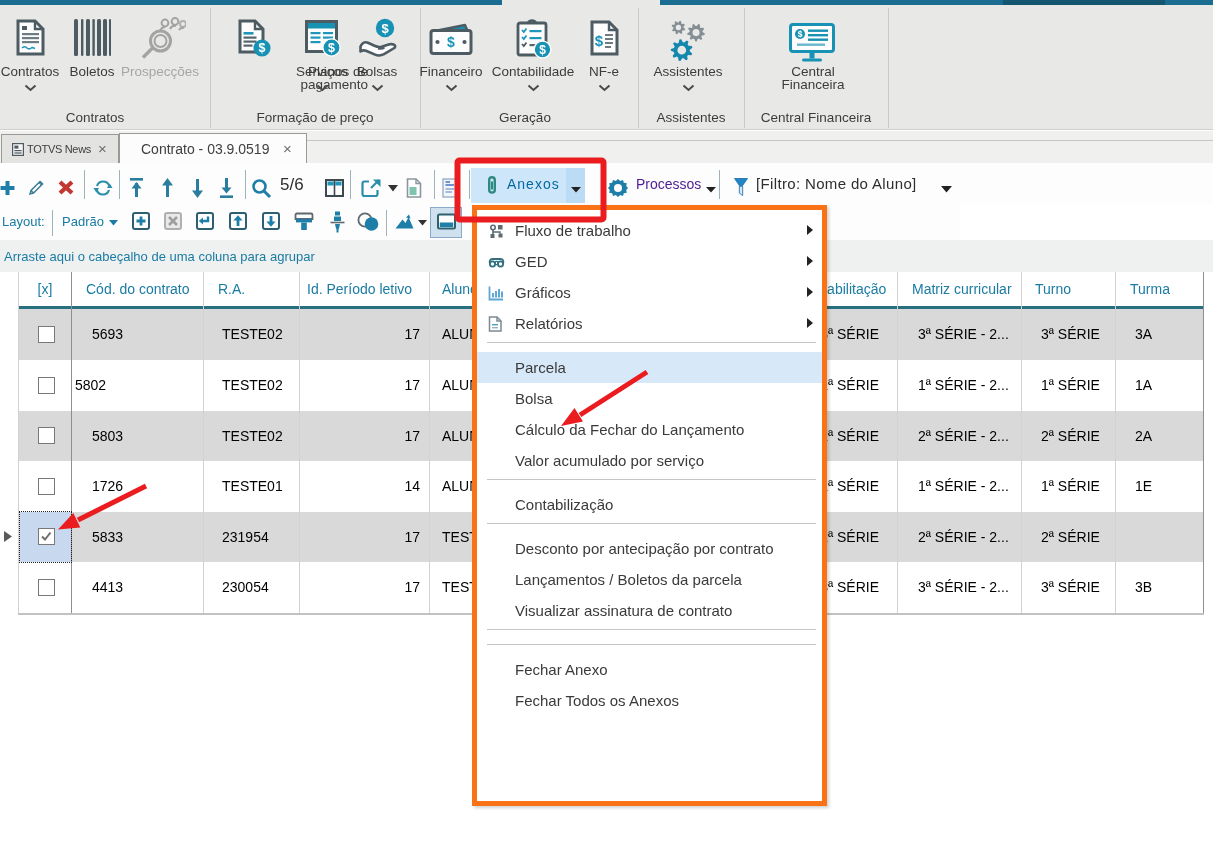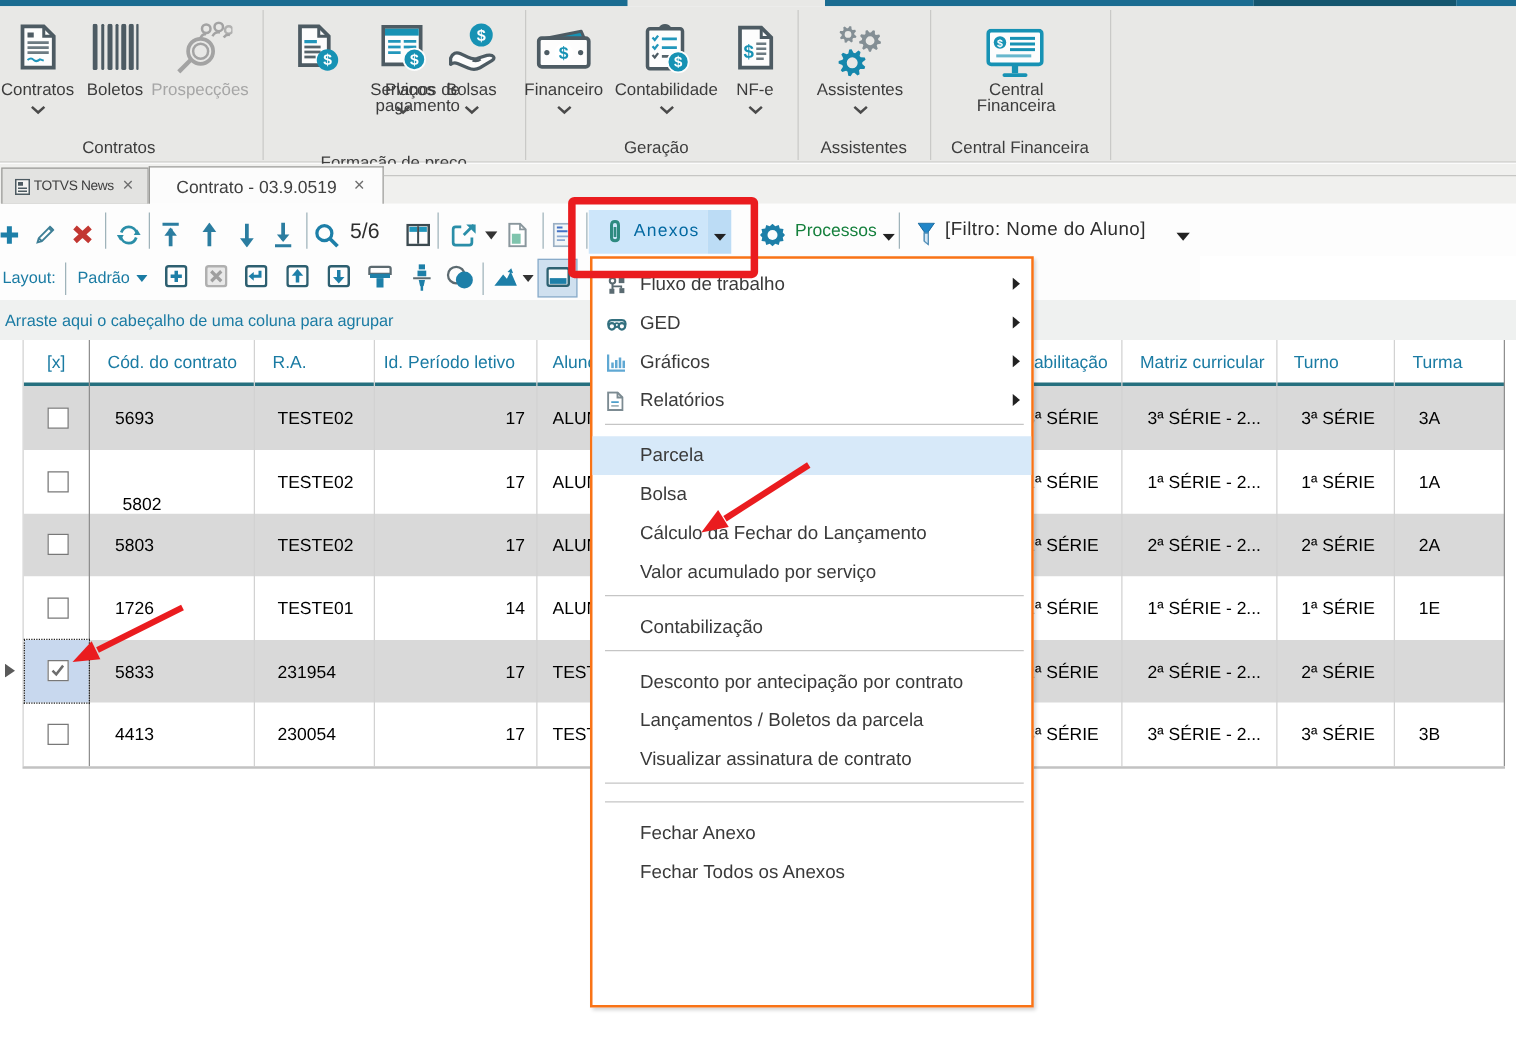--- a/index.html
+++ b/index.html
@@ -32,21 +32,21 @@
   
   #grid { position:absolute; left:0; top:272px; width:1213px; height:350px; }
   .hcell { position:absolute; top:0; height:34px; font-size:14px; color:#1a7ba3; line-height:34px; white-space:nowrap; overflow:hidden; }
   .hborder { position:absolute; left:19px; top:34px; width:1185px; height:3px; background:#26707f; }
   .vline { position:absolute; width:1px; background:#d2d2d2; }
   .row { position:absolute; left:19px; width:1185px; height:51px; }
   .row.g { background:#d9d9d9; }
   .cell { position:absolute; top:0; height:51px; line-height:51px; font-size:14px; color:#000000; white-space:nowrap; overflow:hidden; }
   .cb { position:absolute; width:17px; height:17px; background:#fff; border:1px solid #787878; }
   
-  #menu { position:absolute; left:472px; top:205px; width:355px; height:601px; background:#fff; border:2px solid #f97316; box-shadow:2px 2px 3px rgba(0,0,0,0.18); }
+  #menu { position:absolute; left:472px; top:205px; width:355px; height:601px; background:#fff; border:5px solid #f97316; box-shadow:2px 2px 3px rgba(0,0,0,0.18); }
   .mi { position:relative; height:31px; line-height:31px; font-size:15px; color:#3a3a3a; padding-left:38px; white-space:nowrap; }
   .mi .ic { position:absolute; left:11px; top:8px; width:16px; height:16px; }
   .mi .sub { position:absolute; right:9px; top:10px; }
   .msep { height:13px; position:relative; }
   .msep::after { content:""; position:absolute; left:10px; right:6px; top:3px; height:1px; background:#c5c5c5; }
   .hl { background:#d7e9f9; }
   svg { display:block; }
 </style>
 </head>
 <body>
@@ -57,21 +57,21 @@
   <div class="stripe" style="left:1003px; width:162px; background:#14566f;"></div>
   <div class="stripe" style="left:1165px; width:48px;"></div>
 
   <div id="ribbon">
     <div class="gsep" style="left:210px;"></div>
     <div class="gsep" style="left:420px;"></div>
     <div class="gsep" style="left:638px;"></div>
     <div class="gsep" style="left:744px;"></div>
     <div class="gsep" style="left:888px;"></div>
     <div class="glabel" style="left:-5px; width:200px;">Contratos</div>
-    <div class="glabel" style="left:210px; width:210px;margin-top:12px;">Formação de preço</div>
+    <div class="glabel" style="left:210px; width:210px;">Formação de preço</div>
     <div class="glabel" style="left:420px; width:210px;">Geração</div>
     <div class="glabel" style="left:638px; width:106px;">Assistentes</div>
     <div class="glabel" style="left:744px; width:144px;">Central Financeira</div>
     <div id="ribbonicons">
 
       <svg class="abs" style="left:16px; top:14px;" width="29" height="37" viewBox="0 0 29 37">
         <path d="M2 2 L19 2 L27 10 L27 35 L2 35 Z" fill="#fdfdfd" stroke="#4d5b63" stroke-width="3"></path>
         <path d="M19 2 L19 10 L27 10" fill="none" stroke="#4d5b63" stroke-width="2.4"></path>
         <rect x="6" y="7" width="5" height="4" fill="#4d5b63"></rect>
         <rect x="6" y="14" width="17" height="2.2" fill="#6d7b82"></rect>
@@ -257,21 +257,21 @@
     <div class="tsep tsep1" style="left:245px;"></div>
     <div class="tsep tsep1" style="left:350px;"></div>
     <div class="tsep tsep1" style="left:434px;"></div>
     <div class="tsep tsep1" style="left:469px;"></div>
     <div class="tsep tsep1" style="left:719px;"></div>
     <span style="position:absolute; left:280px; top:12px; font-size:17px; color:#2e2e2e;">5/6</span>
 
     <div style="position:absolute; left:471px; top:5px; width:95px; height:35px; background:#cde6fa;"></div>
     <div style="position:absolute; left:566px; top:5px; width:19px; height:35px; background:#bcdcf5;"></div>
     <span style="position:absolute; left:507px; top:13px; font-size:14px; letter-spacing:1px; color:#0369a1;">Anexos</span>
-    <span style="position:absolute; left:636px; top:13px; font-size:14px; color:#15803d;">Processos</span>
+    <span style="position:absolute; left:636px; top:13px; font-size:14px; color:#4c1d95;">Processos</span>
     <span style="position:absolute; left:756px; top:12px; font-size:15px; letter-spacing:0.35px; color:#2e2e2e;">[Filtro: Nome do Aluno]</span>
     <div id="tb1icons">
       <svg class="abs" style="left:0px; top:17px;" width="15" height="16" viewBox="0 0 15 16">
         <path d="M7.5 1 L7.5 15 M0.5 8 L14.5 8" stroke="#1d7fa8" stroke-width="4"></path>
       </svg>
       <svg class="abs" style="left:28px; top:16px;" width="17" height="17" viewBox="0 0 17 17">
         <path d="M2 15 L3 11.5 L12 2.5 L14.5 5 L5.5 14 Z M3 11.5 L5.5 14" fill="none" stroke="#3e7f96" stroke-width="1.5"></path>
         <path d="M12 2.5 L14.5 5" stroke="#3e7f96" stroke-width="1.5"></path>
         <path d="M11 3.5 L13.5 6" stroke="#3e7f96" stroke-width="1.2"></path>
       </svg>
@@ -444,21 +444,21 @@
       <div class="cell" style="left:73px; width:120px;">5693</div>
       <div class="cell" style="left:203px; width:90px;">TESTE02</div>
       <div class="cell" style="left:281px; width:120px; text-align:right;">17</div>
       <div class="cell" style="left:423px; width:120px;">ALUNO TESTE</div>
       <div class="cell" style="left:786px; width:74px; text-align:right;">3ª SÉRIE</div>
       <div class="cell" style="left:899px; width:104px;">3ª SÉRIE - 2...</div>
       <div class="cell" style="left:1022px; width:90px;">3ª SÉRIE</div>
       <div class="cell" style="left:1116px; width:80px;">3A</div>
     </div>
     <div class="row" style="top:88px; height:51px;">
-      <div class="cell" style="left:79px; width:120px;margin-top:18px;">5802</div>
+      <div class="cell" style="left:56px; width:120px;">5802</div>
       <div class="cell" style="left:203px; width:90px;">TESTE02</div>
       <div class="cell" style="left:281px; width:120px; text-align:right;">17</div>
       <div class="cell" style="left:423px; width:120px;">ALUNO TESTE</div>
       <div class="cell" style="left:786px; width:74px; text-align:right;">1ª SÉRIE</div>
       <div class="cell" style="left:899px; width:104px;">1ª SÉRIE - 2...</div>
       <div class="cell" style="left:1022px; width:90px;">1ª SÉRIE</div>
       <div class="cell" style="left:1116px; width:80px;">1A</div>
     </div>
     <div class="row g" style="top:139px; height:50px;">
       <div class="cell" style="left:73px; width:120px;">5803</div>

